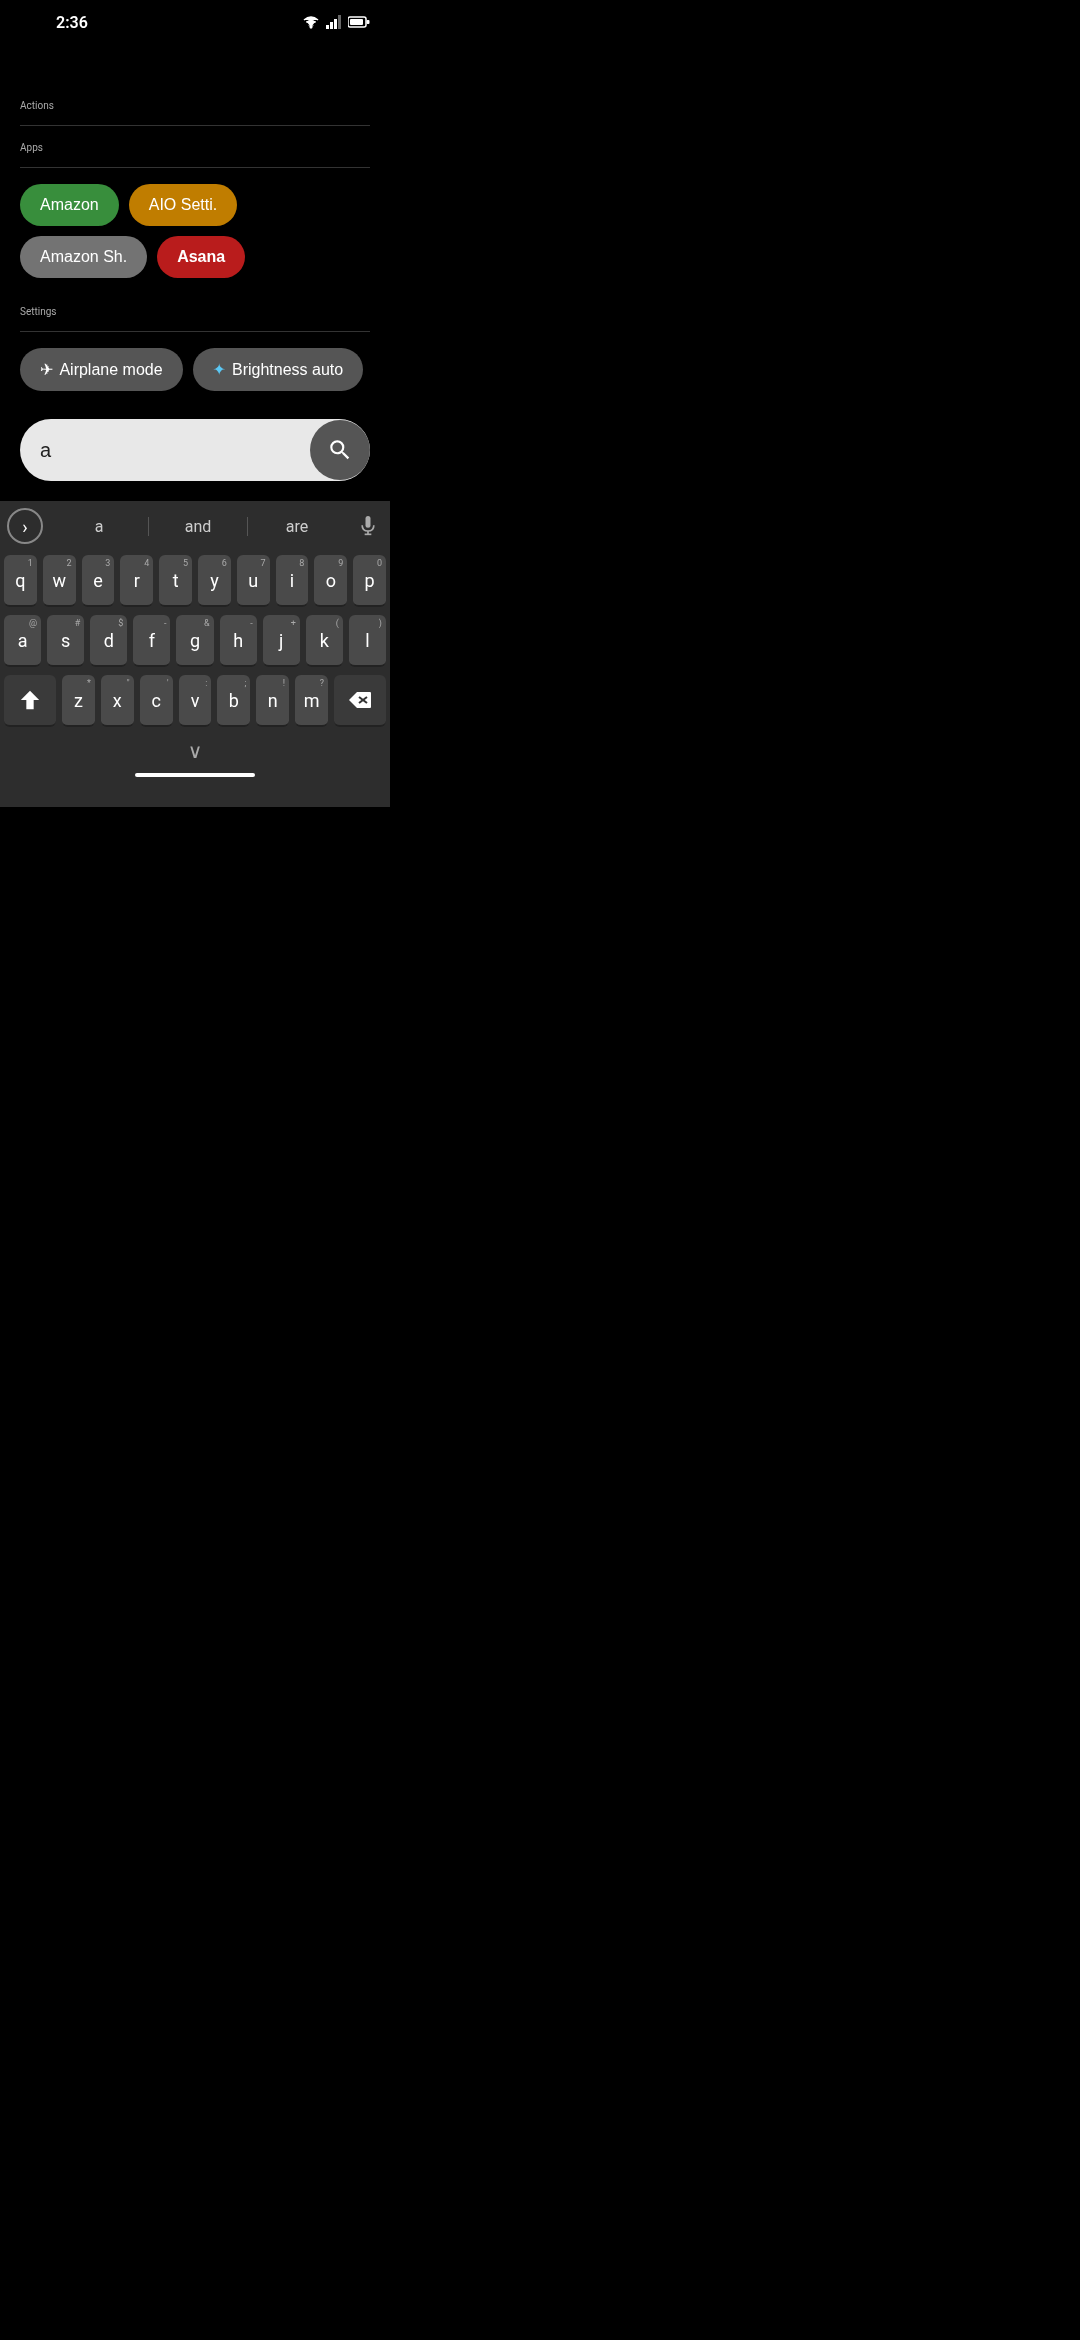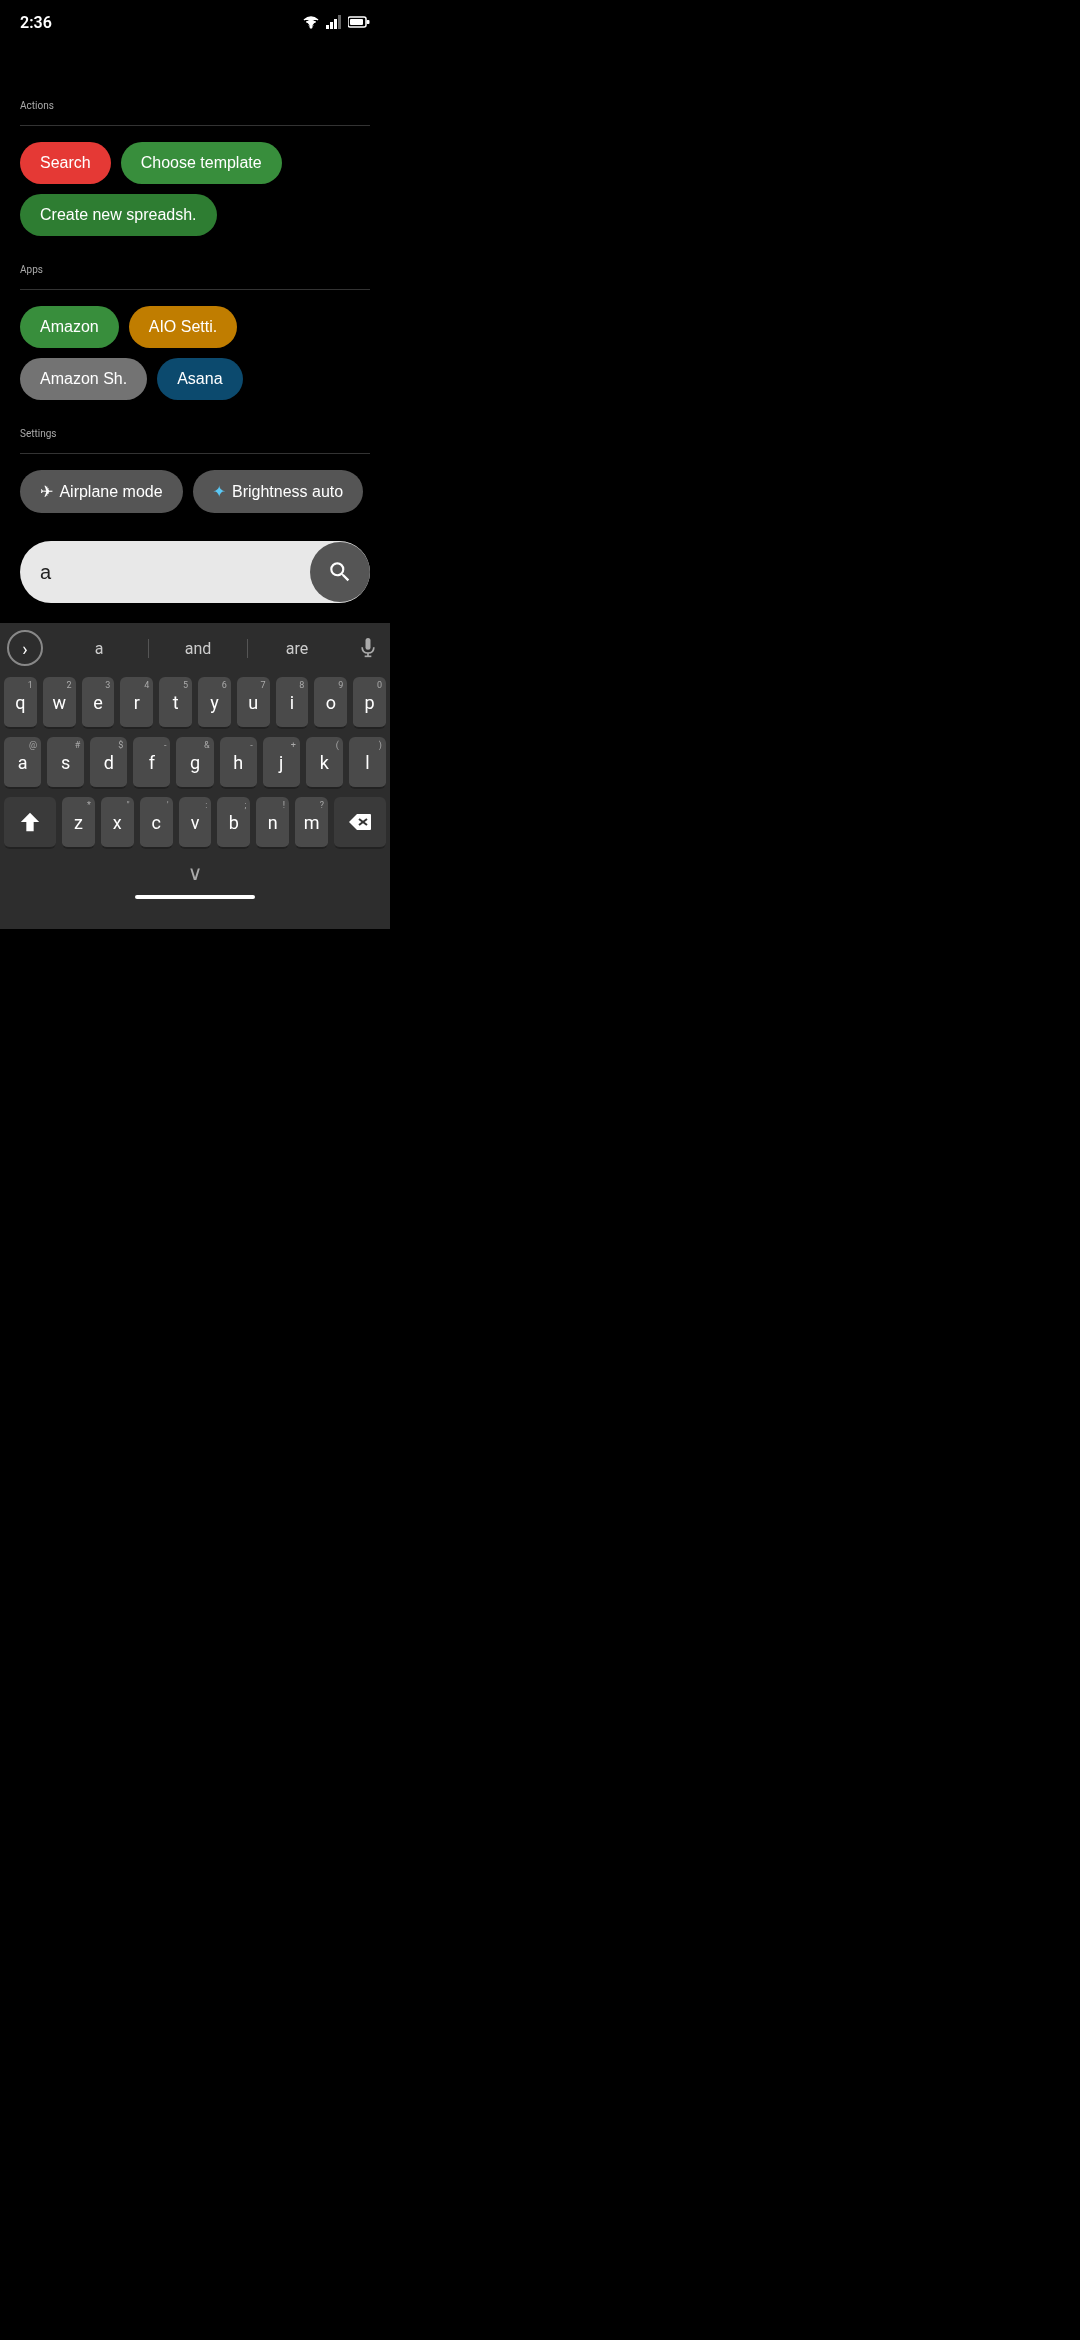--- a/index.html
+++ b/index.html
@@ -21,20 +21,21 @@
       justify-content: space-between;
       align-items: center;
       padding: 12px 20px 8px 20px;
       height: 40px;
     }
 
     .status-time {
       font-size: 16px;
       font-weight: 600;
       color: #fff;
+      margin-left: 36px;
     }
 
     .status-icons {
       display: flex;
       align-items: center;
       gap: 6px;
     }
 
     .status-icons svg {
       fill: #fff;
@@ -79,21 +80,21 @@
       border: none;
       outline: none;
     }
 
     .chip-red { background: #e53935; }
     .chip-green { background: #388e3c; }
     .chip-green2 { background: #2e7d32; }
     .chip-green3 { background: #388e3c; }
     .chip-amber { background: #c07d00; }
     .chip-blue { background: #737373; }
-    .chip-pink { background: #0c4a6e; }
+    .chip-pink { background: #b91c1c; font-weight: bold; }
     .chip-gray { background: #555; }
 
     .chip-icon {
       font-size: 16px;
     }
 
     
     .search-bar-container {
       display: flex;
       align-items: center;
@@ -330,31 +331,20 @@
       <rect x="18.5" y="4" width="3" height="4" rx="1" fill="white"></rect>
       <rect x="2" y="3" width="13" height="6" rx="1" fill="white"></rect>
     </svg>
   </div>
 </div>
 
 <div class="main-content">
 
   <p class="section-label">Actions</p>
   <hr class="section-divider">
-  <div class="chips-row">
-    <button class="chip chip-red">
-      <span>Search</span>
-    </button>
-    <button class="chip chip-green">
-      <span>Choose template</span>
-    </button>
-    <button class="chip chip-green2">
-      <span>Create new spreadsh.</span>
-    </button>
-  </div>
 
   <p class="section-label">Apps</p>
   <hr class="section-divider">
   <div class="chips-row">
     <button class="chip chip-green3">
       <span>Amazon</span>
     </button>
     <button class="chip chip-amber">
       <span>AIO Setti.</span>
     </button>

